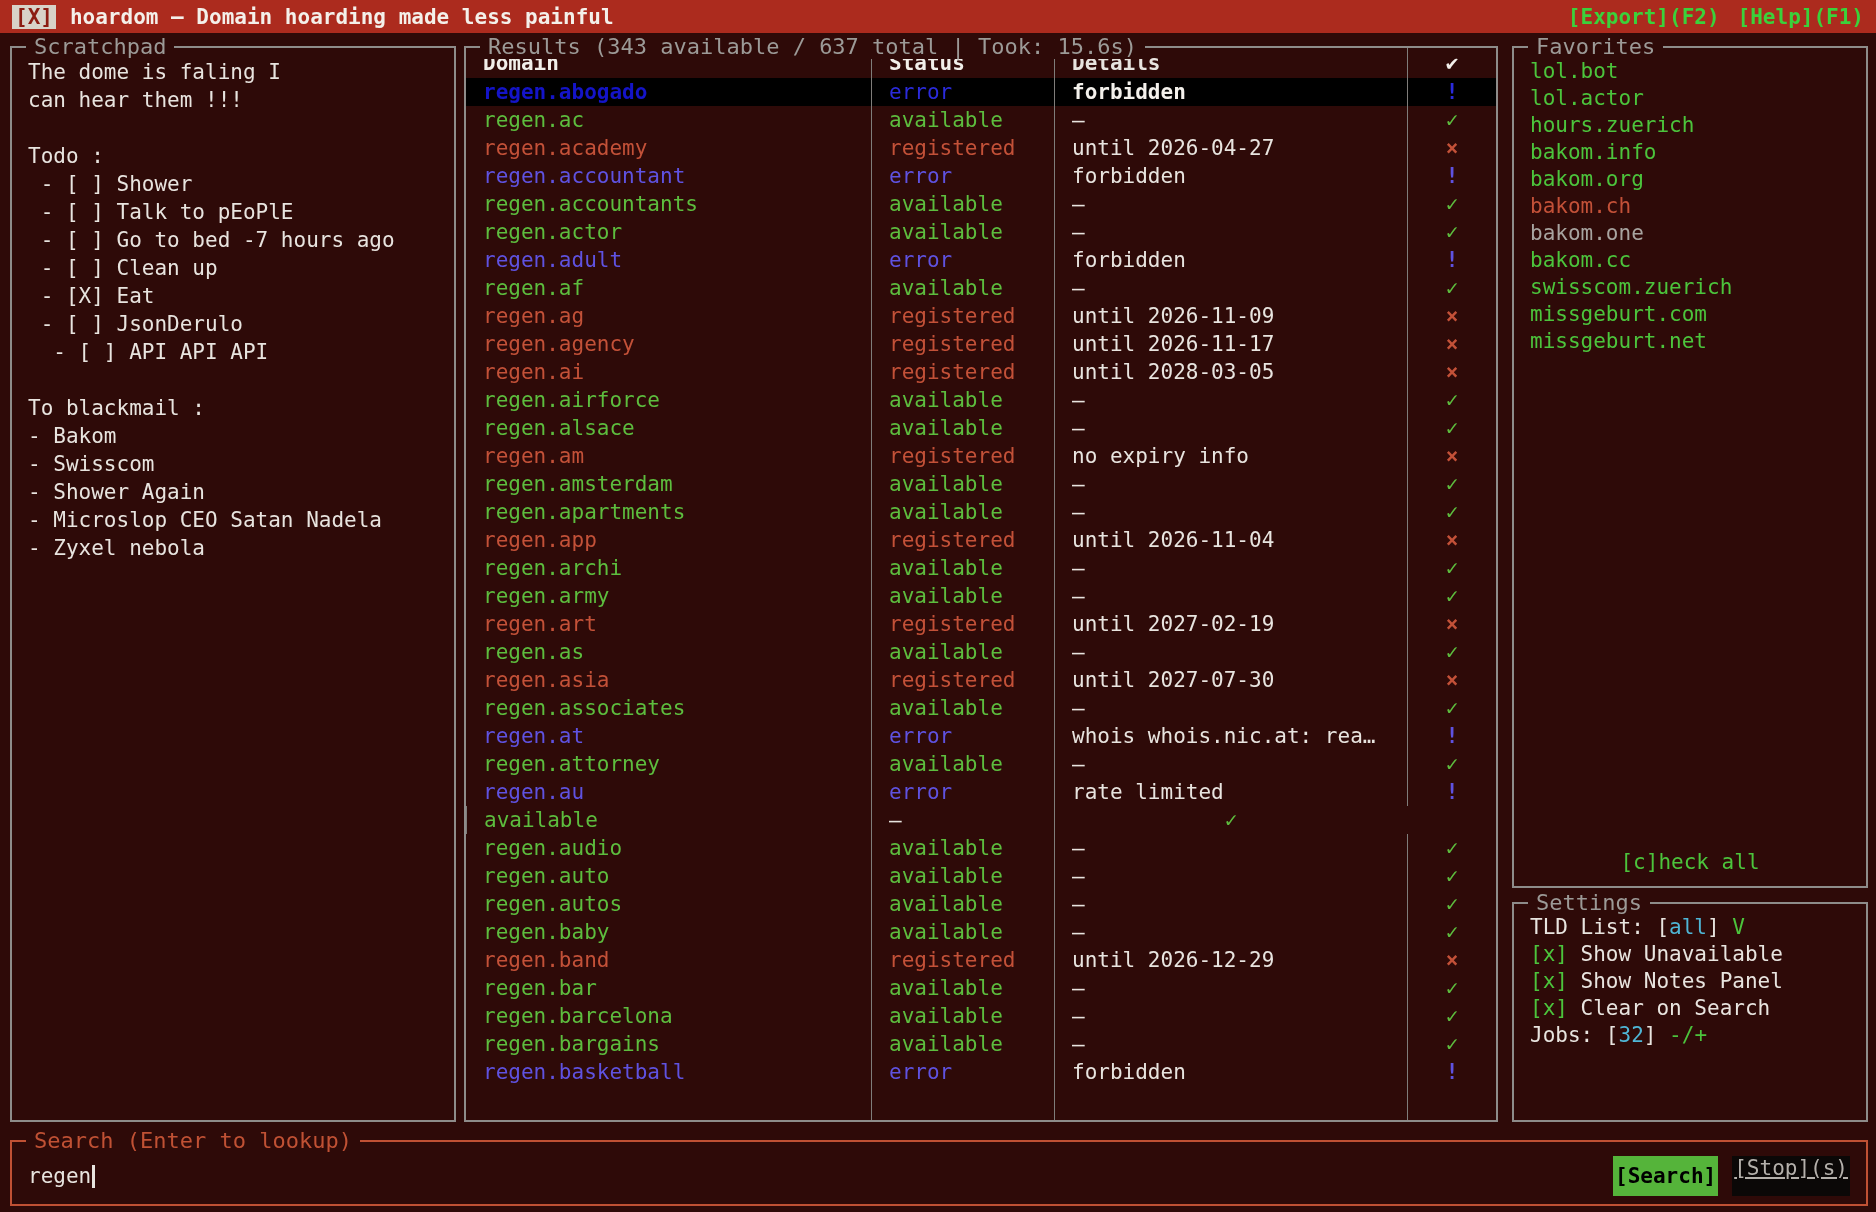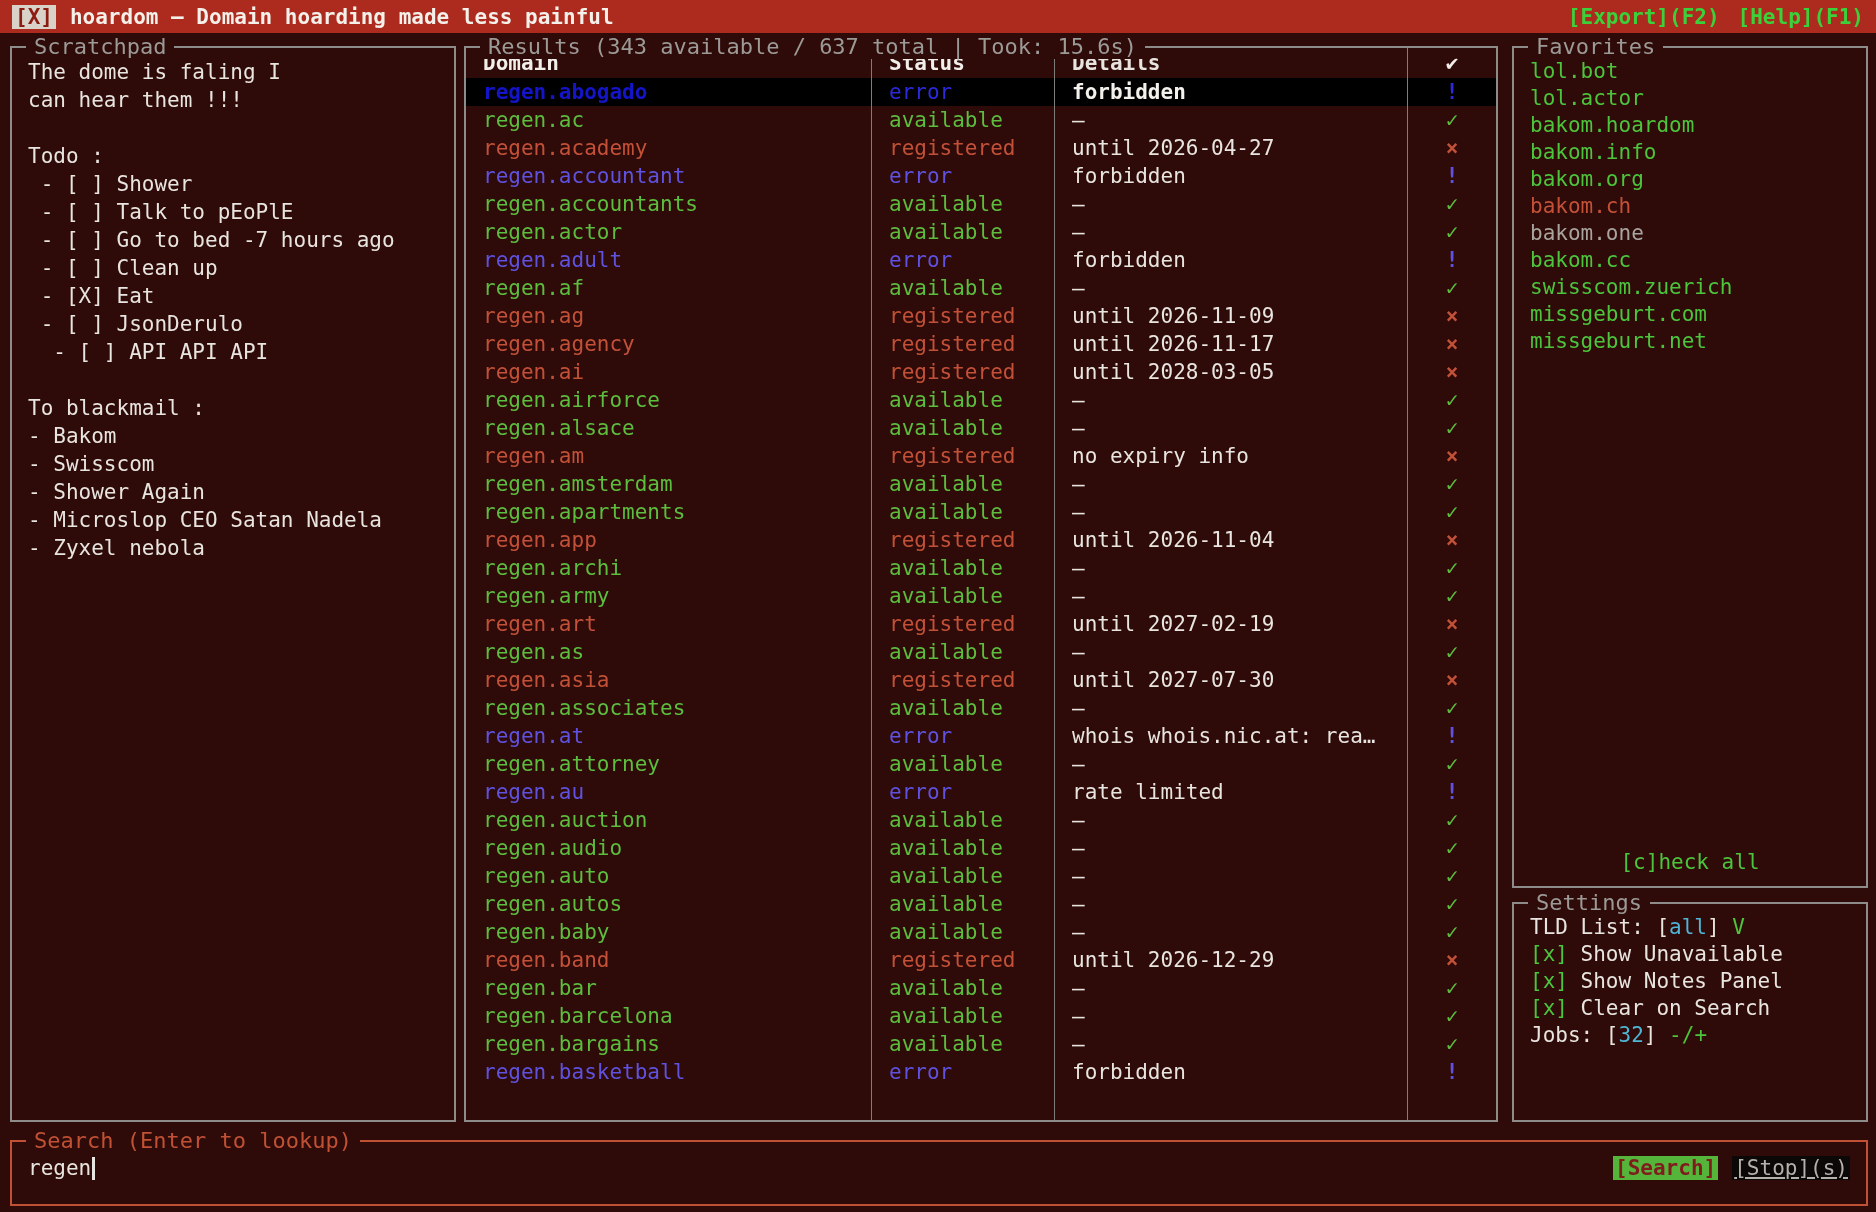--- a/index.html
+++ b/index.html
@@ -111,21 +111,21 @@
   .search-line{
     display:flex;align-items:center;
     padding:14px 16px 0 16px;
   }
   .search-input{white-space:pre;color:var(--white);}
   .cursor{
     display:inline-block;width:3px;height:23px;
     background:#e8e4df;vertical-align:text-bottom;margin-left:1px;
   }
   .search-buttons{margin-left:auto;display:flex;gap:14px;font-weight:bold;}
-  .btn-search{background:#55b43a;color:#7f1d1d;padding:0 2px;}
+  .btn-search{background:#55b43a;color:#000000;padding:8px 2px;}
   .btn-stop{background:#0b0807;color:#b4b0ab;padding:0 2px;font-weight:normal;text-decoration:underline;}
 </style>
 </head>
 <body>
 
 <div class="screen">
 
   <header class="titlebar">
     <span class="close-badge">[X]</span>
     <span class="app-title">hoardom — Domain hoarding made less painful</span>
@@ -319,21 +319,20 @@
     <span class="col details">–</span>
     <span class="col check">✓</span>
   </div>
           <div class="trow kind-error">
     <span class="col domain">regen.au</span>
     <span class="col status">error</span>
     <span class="col details">rate limited</span>
     <span class="col check">!</span>
   </div>
           <div class="trow kind-available">
-    <span class="col domain">regen.auction</span>
     <span class="col status">available</span>
     <span class="col details">–</span>
     <span class="col check">✓</span>
   </div>
           <div class="trow kind-available">
     <span class="col domain">regen.audio</span>
     <span class="col status">available</span>
     <span class="col details">–</span>
     <span class="col check">✓</span>
   </div>
@@ -393,21 +392,21 @@
           <span class="col check"></span>
       </div>
     </div>
   </section>
 
   <section class="panel favorites">
     <span class="panel-title">Favorites</span>
     <div class="fav-list">
         <div class="fav-item c-green">lol.bot</div>
         <div class="fav-item c-green">lol.actor</div>
-        <div class="fav-item c-green">bakom.hoardom</div>
+        <div class="fav-item c-green">hours.zuerich</div>
         <div class="fav-item c-green">bakom.info</div>
         <div class="fav-item c-green">bakom.org</div>
         <div class="fav-item c-red">bakom.ch</div>
         <div class="fav-item c-gray">bakom.one</div>
         <div class="fav-item c-green">bakom.cc</div>
         <div class="fav-item c-green">swisscom.zuerich</div>
         <div class="fav-item c-green">missgeburt.com</div>
         <div class="fav-item c-green">missgeburt.net</div>
       </div>
     <div class="check-all">[c]heck all</div>

